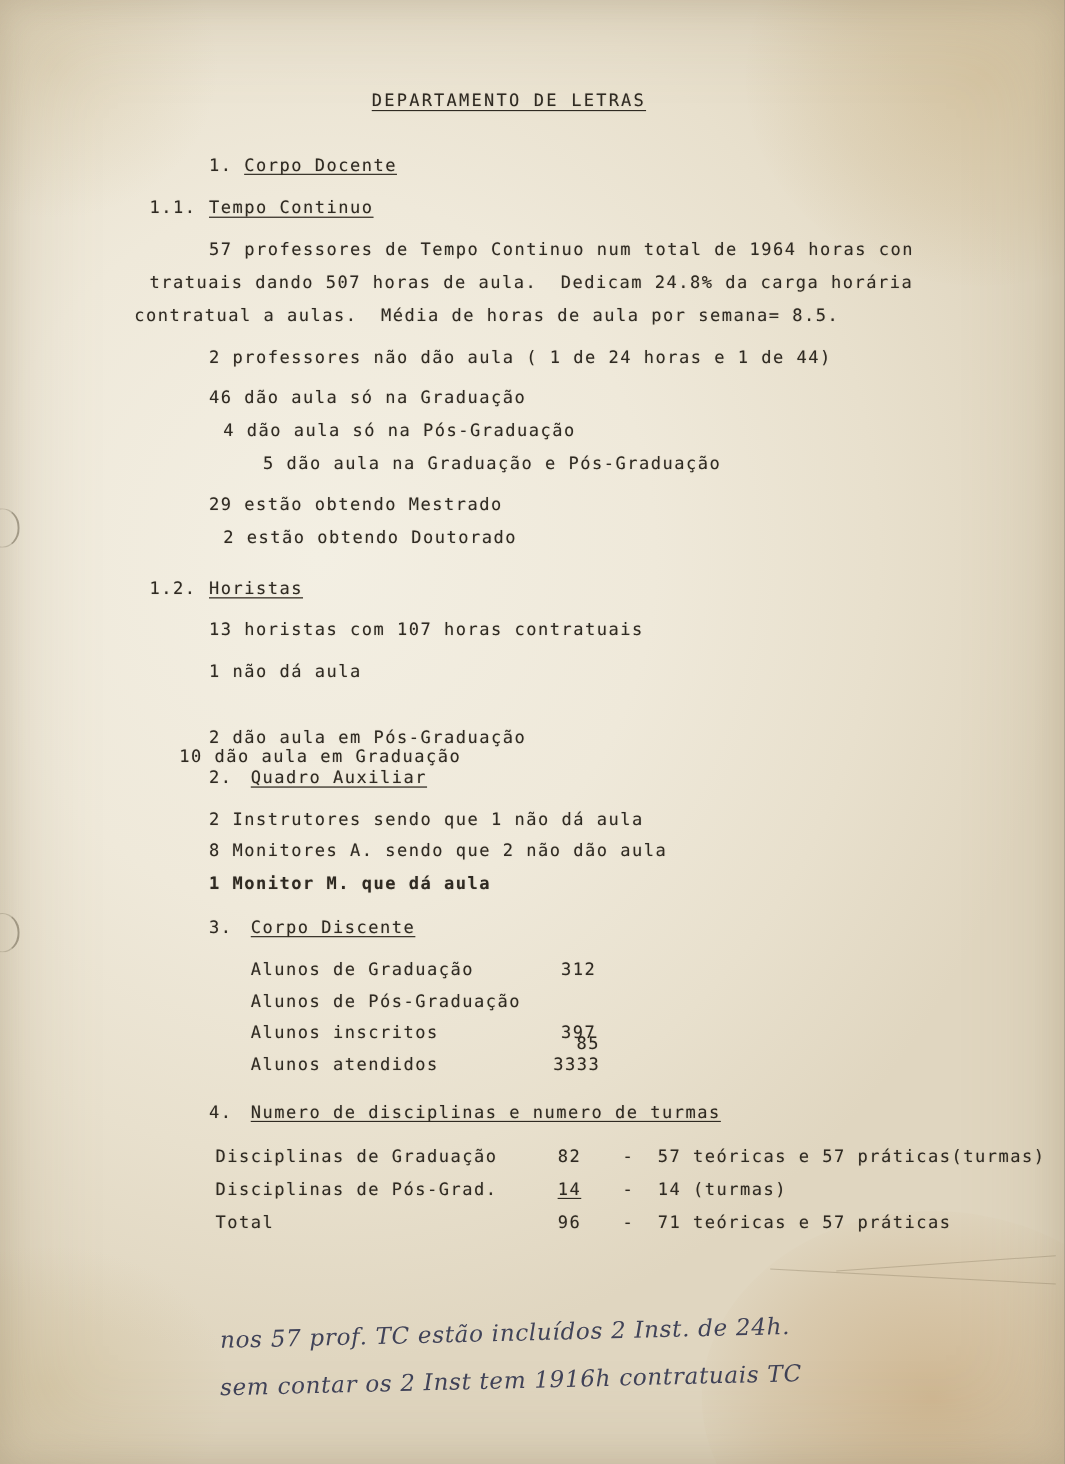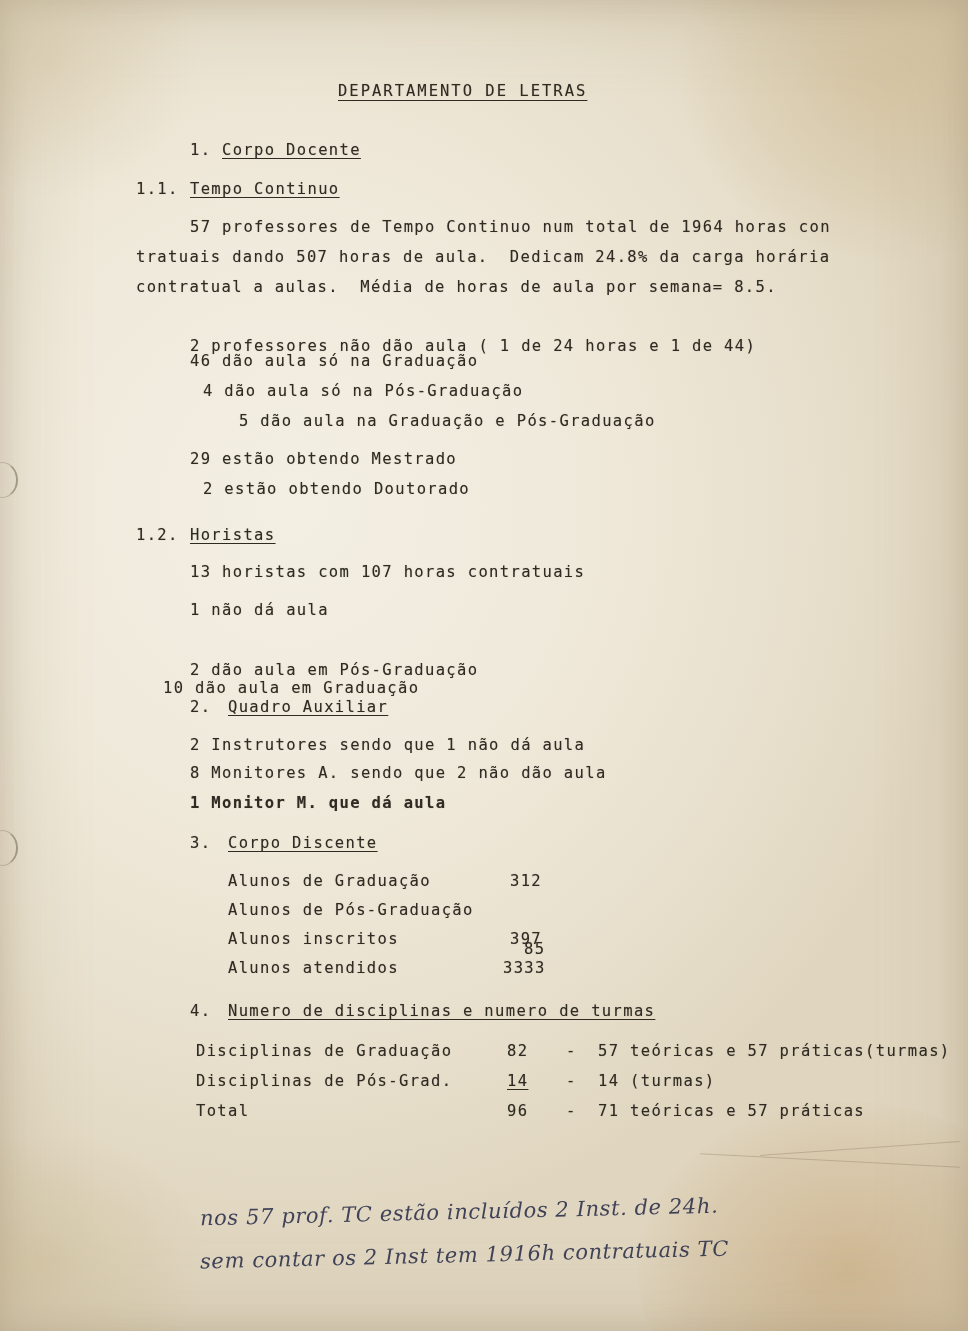--- a/index.html
+++ b/index.html
@@ -126,23 +126,23 @@
     <div class="ln title" style="left:338px; top:84px;">DEPARTAMENTO DE LETRAS</div>
 
     <div class="ln" style="left:190px; top:143px;">1.</div>
     <div class="ln u" style="left:222px; top:143px;">Corpo Docente</div>
 
     <div class="ln" style="left:136px; top:182px;">1.1.</div>
     <div class="ln u" style="left:190px; top:182px;">Tempo Continuo</div>
 
     <div class="ln" style="left:190px; top:220px;">57 professores de Tempo Continuo num total de 1964 horas con</div>
     <div class="ln" style="left:136px; top:250px;">tratuais dando 507 horas de aula.  Dedicam 24.8% da carga horária</div>
-    <div class="ln" style="left:136px; top:280px;">contratual a aulas.  Média de horas de aula por semana= 8.5.</div>
+    <div class="ln" style="left:122px; top:280px;">contratual a aulas.  Média de horas de aula por semana= 8.5.</div>
 
-    <div class="ln" style="left:190px; top:318px;margin-top:21px;">2 professores não dão aula ( 1 de 24 horas e 1 de 44)</div>
+    <div class="ln" style="left:190px; top:318px;">2 professores não dão aula ( 1 de 24 horas e 1 de 44)</div>
 
     <div class="ln" style="left:190px; top:354px;">46 dão aula só na Graduação</div>
     <div class="ln" style="left:203px; top:384px;">4 dão aula só na Pós-Graduação</div>
     <div class="ln" style="left:203px; top:414px;margin-left:36px;">5 dão aula na Graduação e Pós-Graduação</div>
 
     <div class="ln" style="left:190px; top:452px;">29 estão obtendo Mestrado</div>
     <div class="ln" style="left:203px; top:482px;">2 estão obtendo Doutorado</div>
 
     <div class="ln" style="left:136px; top:528px;">1.2.</div>
     <div class="ln u" style="left:190px; top:528px;">Horistas</div>

